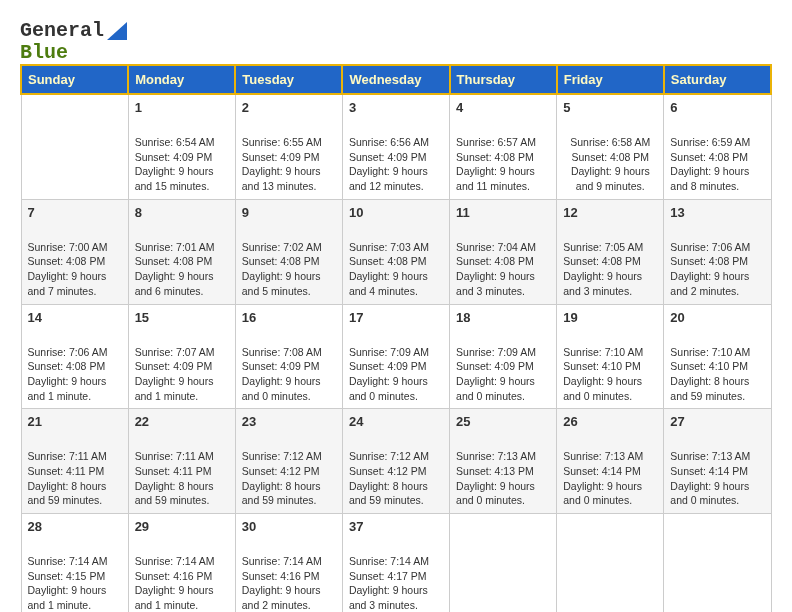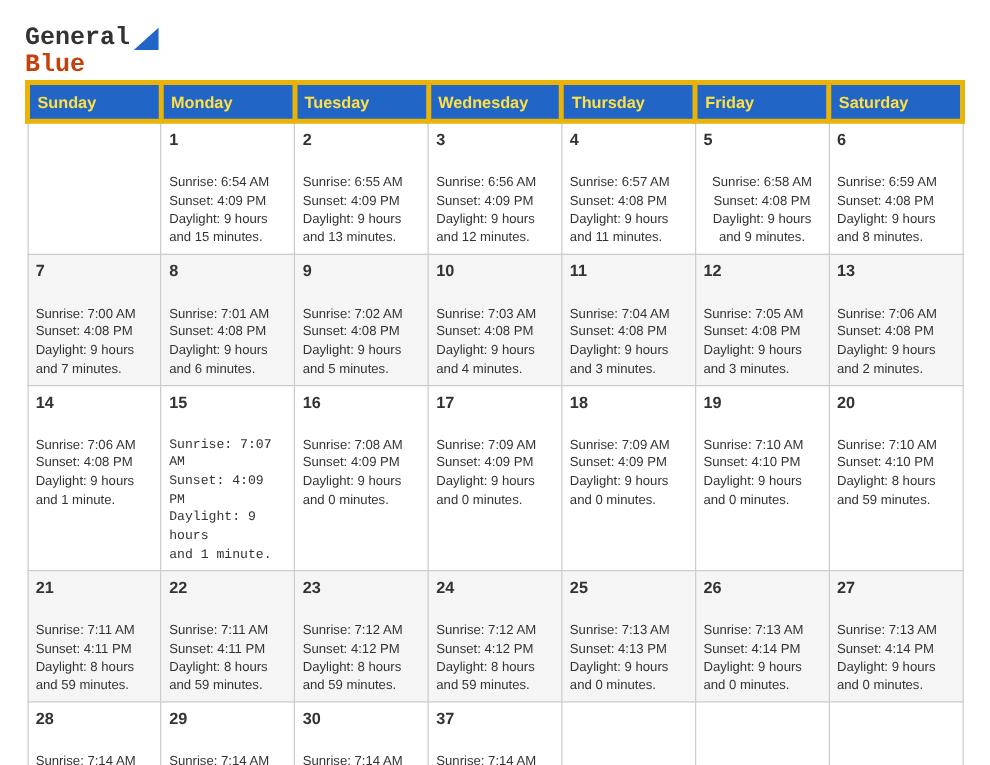--- a/index.html
+++ b/index.html
@@ -33,26 +33,26 @@
       font-size: 16px;
       color: #555;
     }
     table {
       width: 100%;
       border-collapse: collapse;
       table-layout: fixed;
     }
     thead tr th {
       background-color: #2166c7;
-      color: #fde047;
+      color: #fef9c3;
       text-align: left;
       padding: 6px 6px;
       font-size: 13px;
       font-weight: bold;
-      border: 4px solid #eab308;
+      border: 2px solid #eab308;
     }
     tbody tr td {
       border: 1px solid #ccc;
       vertical-align: top;
       padding: 5px 6px;
       min-height: 80px;
       height: 80px;
     }
     .day-number {
       font-weight: bold;
@@ -85,21 +85,21 @@
 
 <div class="header-area">
   <div class="logo">
   <div style="display:flex; flex-direction:column; align-items:flex-start; line-height:1.1;">
     <div style="display:flex; align-items:center;">
       <span style="font-size:20px; font-weight:bold; color:#333;">General</span>
       <svg width="20" height="18" viewBox="0 0 20 18" style="margin-left:3px;">
         <polygon points="0,18 20,0 20,18" fill="#2166c7"></polygon>
       </svg>
     </div>
-    <span style="font-size:20px; font-weight:bold; color:#c2410c;">Blue</span>
+    <span style="font-size:20px; font-weight:bold; color:#4d7c0f;">Blue</span>
   </div>
 </div>
   <div class="title-area">
     <div class="month-title"></div>
     <div class="subtitle"></div>
   </div>
 </div>
 
 <table>
   <thead>
@@ -213,21 +213,21 @@
       <tr>
         <td>
           <span class="day-number">14</span>
           <div class="day-info" style="white-space: pre-line;">Sunrise: 7:06 AM
 Sunset: 4:08 PM
 Daylight: 9 hours
 and 1 minute.</div>
         </td>
         <td>
           <span class="day-number">15</span>
-          <div class="day-info" style="white-space: pre-line; font-family: Liberation Mono, monospace;">Sunrise: 7:07 AM
+          <div class="day-info" style="white-space: pre-line;">Sunrise: 7:07 AM
 Sunset: 4:09 PM
 Daylight: 9 hours
 and 1 minute.</div>
         </td>
         <td>
           <span class="day-number">16</span>
           <div class="day-info" style="white-space: pre-line;">Sunrise: 7:08 AM
 Sunset: 4:09 PM
 Daylight: 9 hours
 and 0 minutes.</div>

